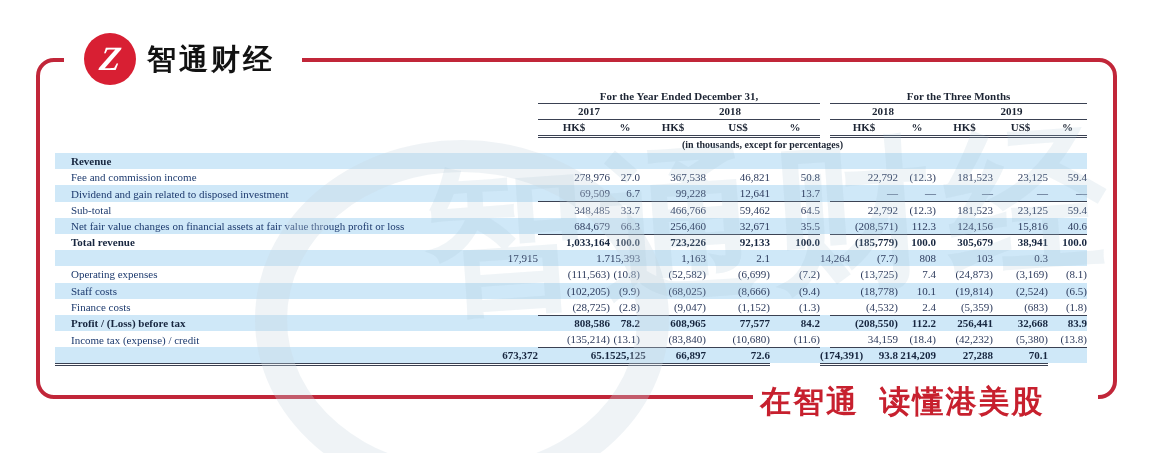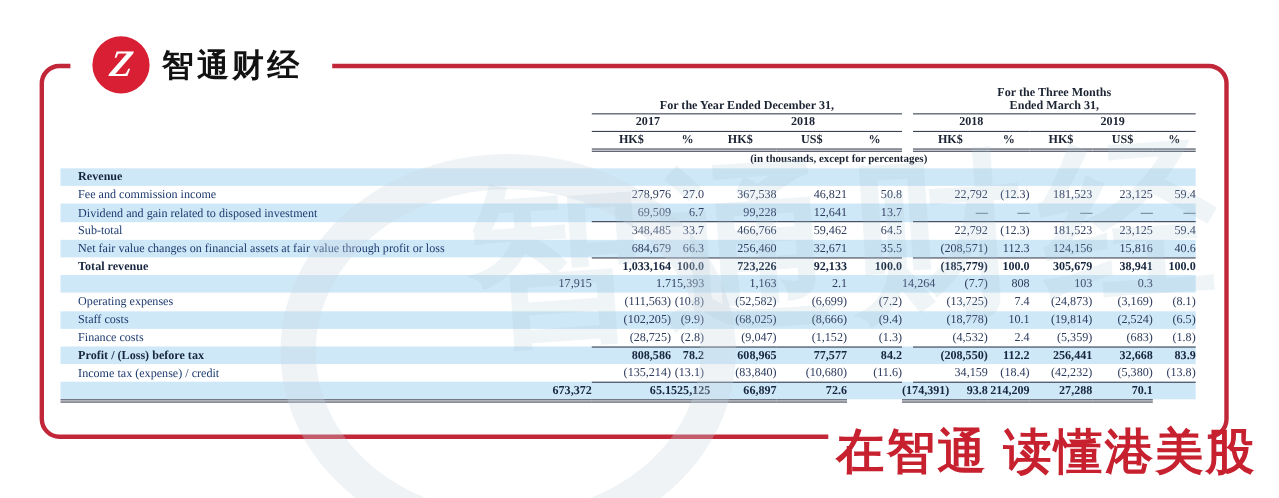--- a/index.html
+++ b/index.html
@@ -15,22 +15,22 @@
 
   
   .logo-circle{position:absolute;left:84px;top:33px;width:52px;height:52px;border-radius:50%;
                background:var(--brand-red,#d81f33);display:flex;align-items:center;justify-content:center;z-index:6;}
   .logo-z{color:#fff;font-family:"Liberation Serif",serif;font-weight:bold;font-style:italic;
           font-size:34px;line-height:1;transform:skewX(-8deg);}
   .brand-text{position:absolute;left:147px;top:40px;font-family:"Liberation Sans",sans-serif;
               font-weight:bold;font-size:29px;color:#121212;letter-spacing:3px;z-index:6;white-space:nowrap;}
 
   
-  .tagline{position:absolute;left:760px;top:381px;font-family:Liberation Sans, sans-serif;
-           font-weight:bold;font-size:44px;color:var(--tagline-red,#c7202e);letter-spacing:2px;
+  .tagline{position:absolute;left:760px;top:381px;font-family:Liberation Mono, monospace;
+           font-weight:bold;font-size:31px;color:var(--tagline-red,#c7202e);letter-spacing:2px;
            z-index:6;white-space:nowrap;}
 
   
   .wm-circle{position:absolute;left:255px;top:140px;width:350px;height:295px;
              border:32px solid rgba(203,216,226,0.30);border-radius:50%;z-index:4;pointer-events:none;}
   .wm-text{position:absolute;left:425px;top:115px;font-family:"Liberation Sans",sans-serif;font-weight:bold;
            font-size:160px;color:rgba(168,194,212,0.18);letter-spacing:14px;white-space:nowrap;
            transform:rotate(-4deg);z-index:4;pointer-events:none;}
 
   
@@ -81,21 +81,20 @@
   <div class="tagline">在智通  读懂港美股</div>
 
   <div class="table">
 
     <div class="grid hA">
       <div class="gh gh1">
         <span>For the Year Ended December 31,</span>
       </div>
       <div class="gh gh2">
         <span>For the Three Months</span>
-        <span>Ended March 31,</span>
       </div>
     </div>
 
     <div class="grid hB">
       <div class="yr yr1">2017</div>
       <div class="yr yr2">2018</div>
       <div class="yr yr3">2018</div>
       <div class="yr yr4">2019</div>
     </div>
 

